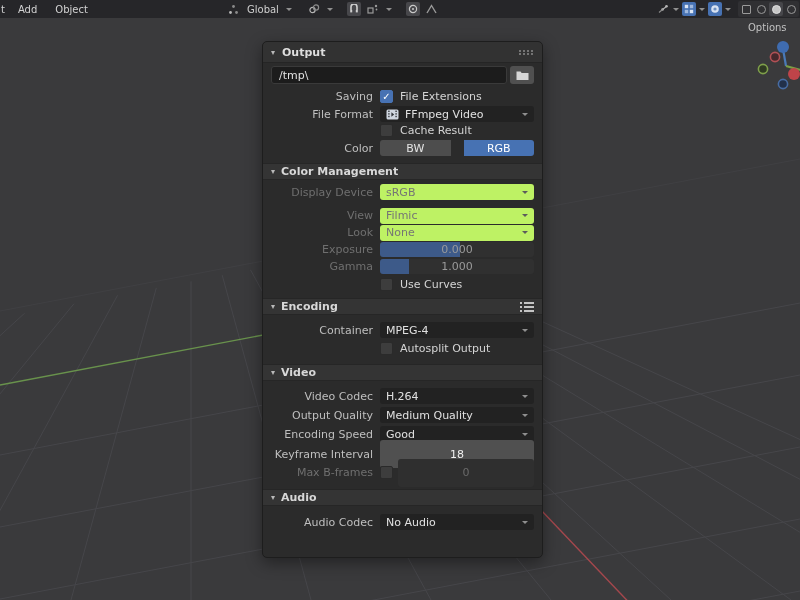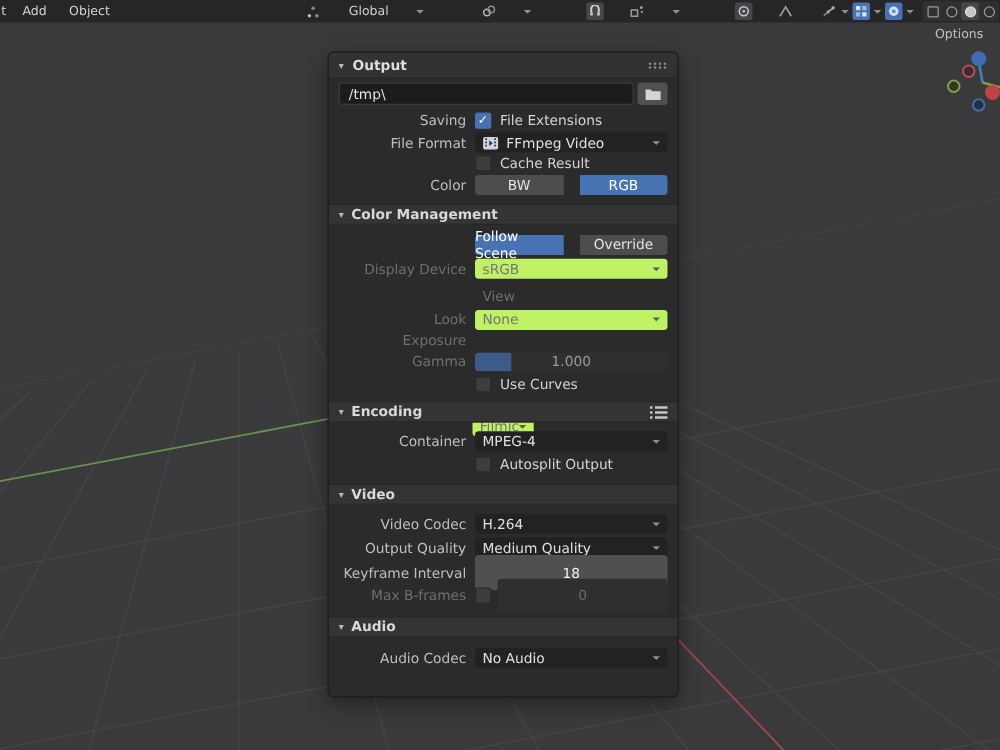--- a/index.html
+++ b/index.html
@@ -14,21 +14,21 @@
   
   #viewport-grid { position:absolute; left:0; top:0; width:800px; height:600px; }
   
   .topbar {
     position:absolute; left:0; top:0; width:800px; height:18px;
     background:#262629; display:flex; align-items:center;
     font-size:10px; color:#d2d2d2;
   }
   .menu-item { padding:0 9px; cursor:default; }
   .menu-frag { padding:0 4px 0 1px; }
-  .tb-center { position:absolute; left:243px; top:0; height:18px; display:flex; align-items:center; gap:19px;justify-content:space-between; }
+  .tb-center { position:absolute; left:226px; top:0; height:18px; display:flex; align-items:center; gap:4px;justify-content:space-between; }
   .tb-right  { position:absolute; right:1px; top:0; height:18px; display:flex; align-items:center; gap:2px; }
   .tb-btn {
     height:14px; min-width:14px; border-radius:2px; display:flex; align-items:center;
     justify-content:center; padding:0 2px; background:transparent;
   }
   .tb-btn.on { background:#4772b3; }
   .tb-btn.litegrey { background:#47474b; }
   .caret-sm {
     width:0; height:0; border-left:3px solid transparent; border-right:3px solid transparent;
     border-top:3px solid #909090; margin:0 1px;
@@ -338,58 +338,55 @@
         <span class="seg-btn">BW</span>
         <span class="seg-btn active">RGB</span>
       </div>
     </div>
   </div>
 
   <div class="sec-header" style="margin-top:7px;">
     <span class="exp-caret">▾</span>
     <span>Color Management</span>
   </div>
-  <div class="row" style="margin-top:8px; height:15px;">
-    <div class="lbl"></div>
-    <div class="wgt">
-      <div class="seg">
-        <span class="seg-btn active">Follow Scene</span>
-        <span class="seg-btn">Override</span>
-      </div>
-    </div>
-  </div>
   <div class="row" style="margin-top:4px; height:16px;">
     <div class="lbl dim">Display Device</div>
     <div class="wgt">
       <div class="dropdown disabled">
         <span>sRGB</span>
         <span class="caret-dd"></span>
       </div>
     </div>
   </div>
-  <div class="row" style="margin-top:8px; height:15px;flex-direction:column;">
+  <div class="row" style="margin-top:8px; height:15px;">
     <div class="lbl dim">View</div>
     <div class="wgt">
       <div class="dropdown disabled">
         <span>Filmic</span>
         <span class="caret-dd"></span>
       </div>
     </div>
   </div>
   <div class="row" style="margin-top:2px; height:15px;">
     <div class="lbl dim">Look</div>
     <div class="wgt">
       <div class="dropdown disabled">
         <span>None</span>
         <span class="caret-dd"></span>
       </div>
     </div>
   </div>
   <div class="row" style="margin-top:2px; height:15px;">
     <div class="lbl dim">Exposure</div>
+    <div class="wgt">
+      <div class="slider">
+        <div class="fill" style="width:52%;"></div>
+        <div class="val">0.000</div>
+      </div>
+    </div>
   </div>
   <div class="row" style="margin-top:2px; height:15px;">
     <div class="lbl dim">Gamma</div>
     <div class="wgt">
       <div class="slider">
         <div class="fill" style="width:19%;"></div>
         <div class="val">1.000</div>
       </div>
     </div>
   </div>
@@ -451,20 +448,29 @@
   </div>
   <div class="row" style="margin-top:3px; height:16px;">
     <div class="lbl">Output Quality</div>
     <div class="wgt">
       <div class="dropdown">
         <span>Medium Quality</span>
         <span class="caret-dd"></span>
       </div>
     </div>
   </div>
+  <div class="row" style="margin-top:3px; height:16px;">
+    <div class="lbl">Encoding Speed</div>
+    <div class="wgt">
+      <div class="dropdown">
+        <span>Good</span>
+        <span class="caret-dd"></span>
+      </div>
+    </div>
+  </div>
   <div class="row" style="margin-top:4px; height:16px;">
     <div class="lbl">Keyframe Interval</div>
     <div class="wgt">
       <div class="num-field">18</div>
     </div>
   </div>
   <div class="row" style="margin-top:3px; height:15px;">
     <div class="lbl dim">Max B-frames</div>
     <div class="wgt">
       <span class="checkbox"></span>

